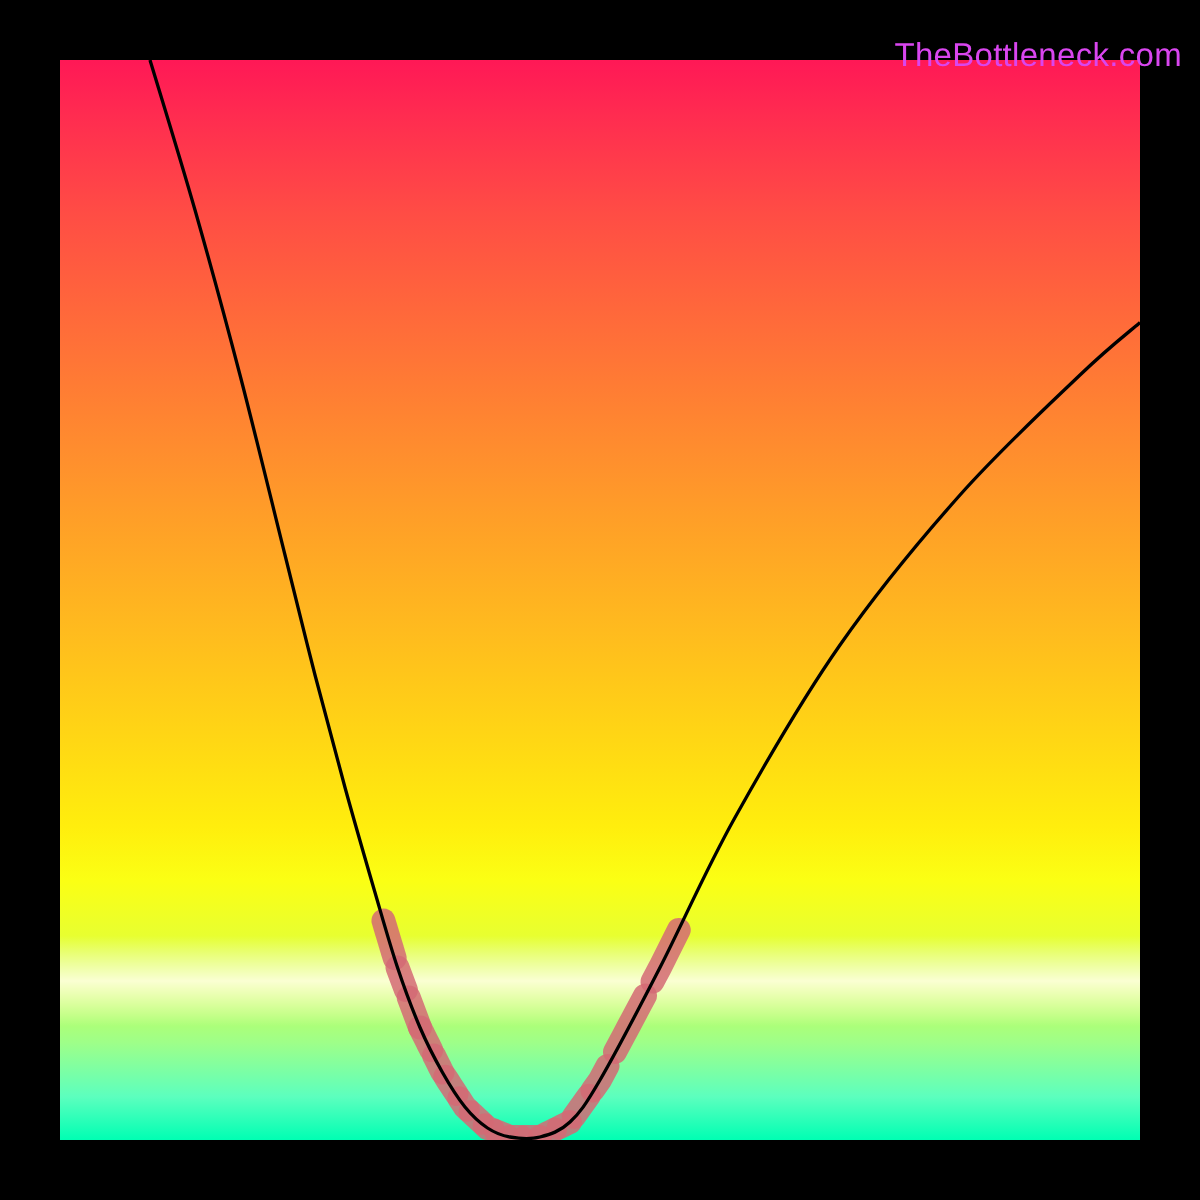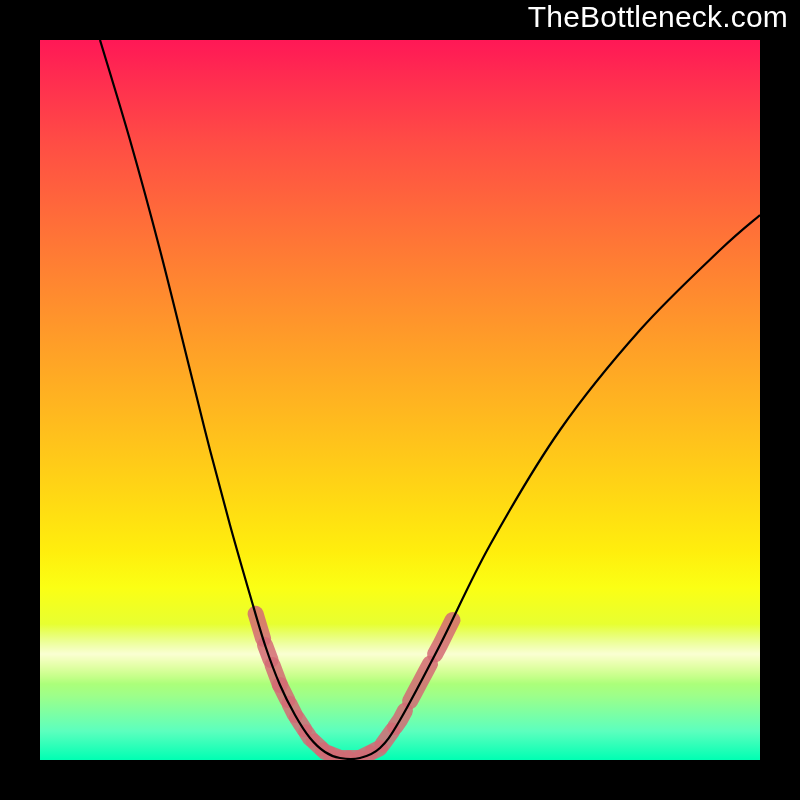--- a/index.html
+++ b/index.html
@@ -5,26 +5,26 @@
   * { margin: 0; padding: 0; box-sizing: border-box; }
   html, body { width: 800px; height: 800px; overflow: hidden; background: #000; }
   .frame {
     position: relative;
     width: 800px;
     height: 800px;
     background: #000;
   }
   .watermark {
     position: absolute;
-    top: 0;
+    top: 24px;
     right: 12px;
     font-family: Arial, Helvetica, sans-serif;
-    font-size: 30px;
+    font-size: 22px;
     font-weight: 500;
-    color: #ffffff;
+    color: #d946ef;
     letter-spacing: 0.2px;
     z-index: 10;
   }
   .plot-area {
     position: absolute;
     left: 40px;
     top: 40px;
     width: 720px;
     height: 720px;
     overflow: hidden;

